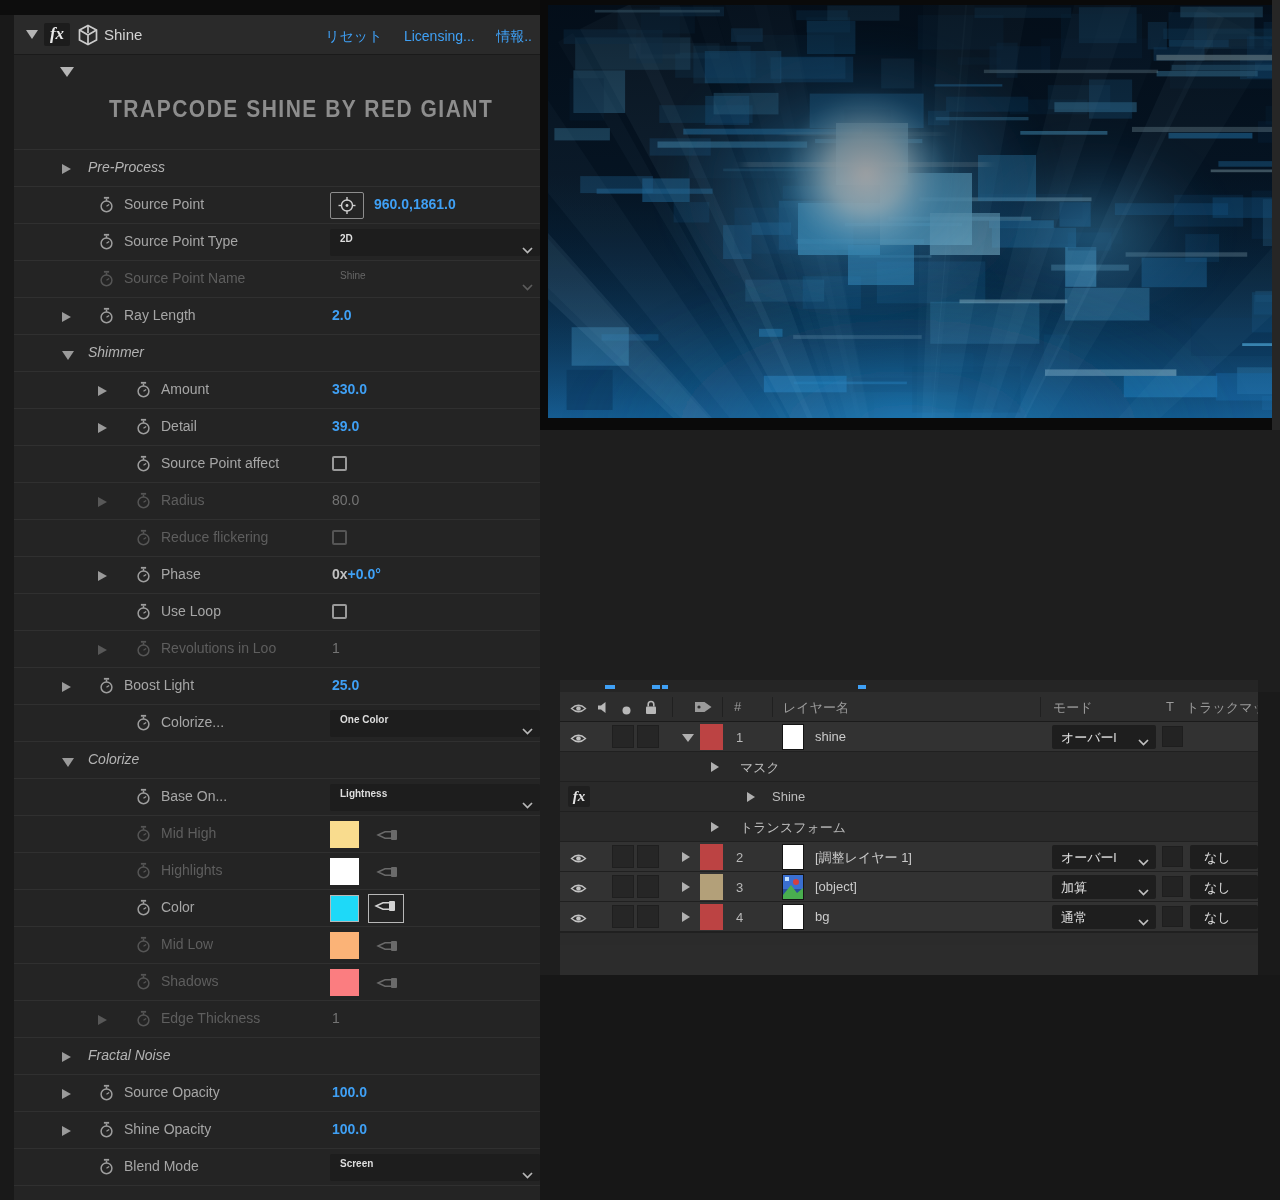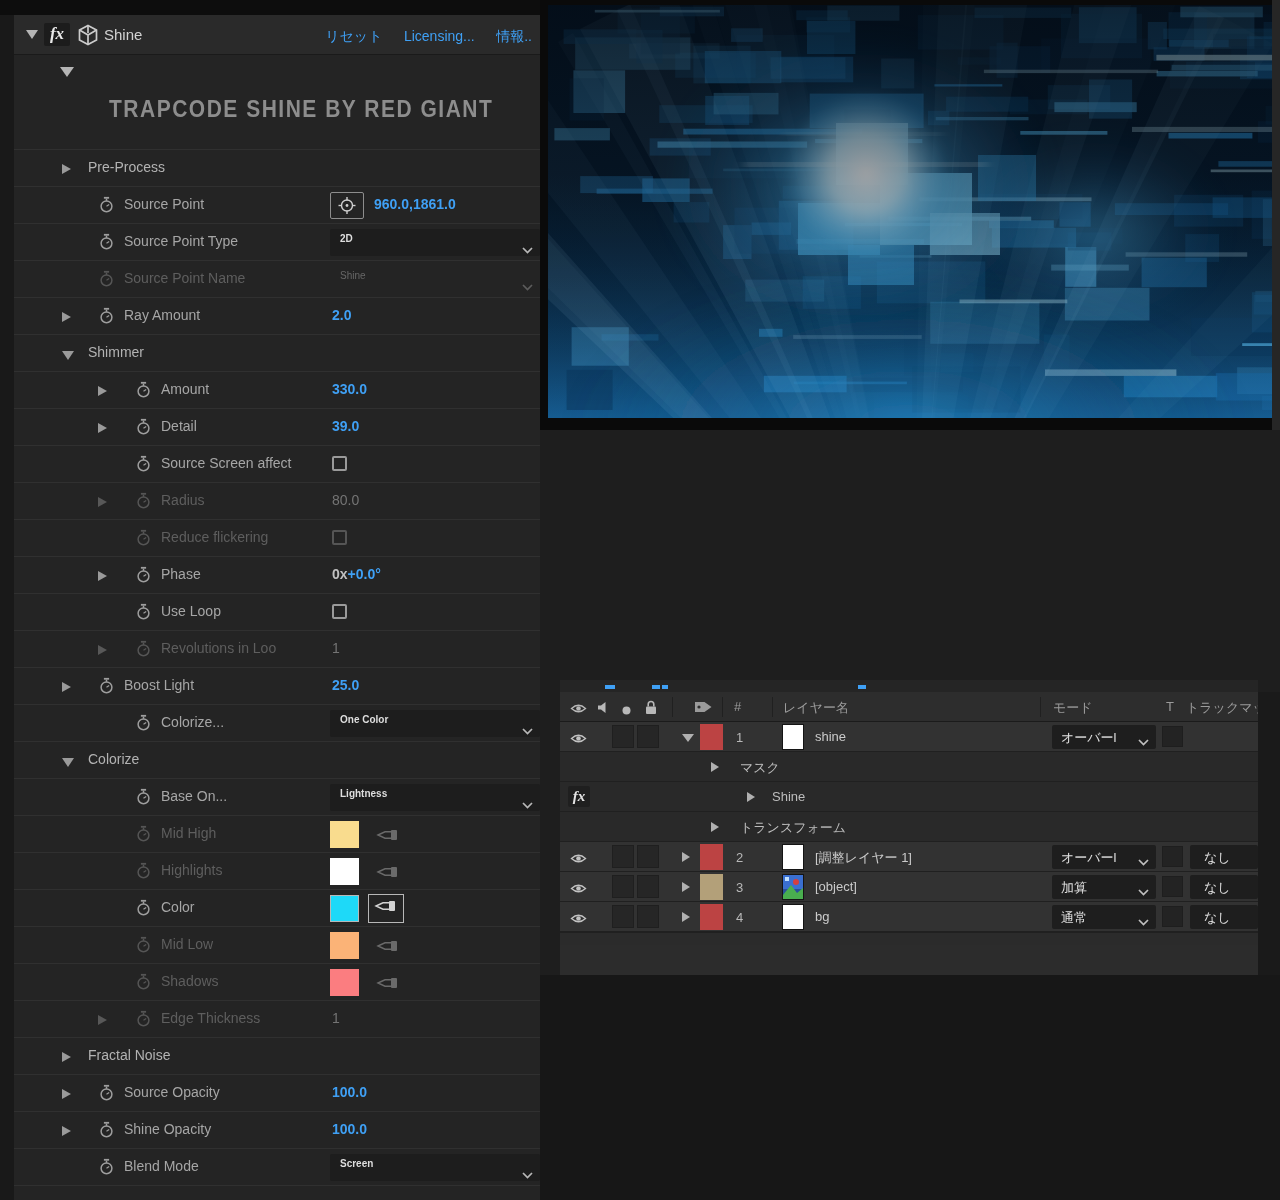--- a/index.html
+++ b/index.html
@@ -36,21 +36,21 @@
     letter-spacing:1.5px; color:#8d8d8d; transform:scaleY(1.12); transform-origin:left top; }
 
   #ep-rows .erow { position:relative; height:37px; border-top:1px solid #303030; }
   .erow .arr { position:absolute; top:14px; width:0; height:0; }
   .arr.right { border-top:5.5px solid transparent; border-bottom:5.5px solid transparent; border-left:9px solid #9a9a9a; }
   .arr.down  { top:16px; border-left:6.5px solid transparent; border-right:6.5px solid transparent; border-top:9px solid #9a9a9a; }
   .arr.dis.right { border-left-color:#585858; }
   .erow .sw { position:absolute; top:9px; color:#9e9e9e; }
   .erow .sw.dis { color:#555; }
   .elabel { position:absolute; top:9px; font-size:14px; color:#a6a6a6; white-space:nowrap; }
-  .elabel.grp { color:#b3b3b3; }
+  .elabel.grp { color:#b3b3b3;font-style:italic; }
   .elabel.dis { color:#5e5e5e; }
   .eval-num { position:absolute; left:318px; top:9px; font-size:14px; font-weight:bold; color:#3fa0f5; }
   .eval-num.dis { color:#747474; font-weight:normal; }
   .eval-angle { position:absolute; left:318px; top:9px; font-size:14px; font-weight:bold; }
   .eval-angle .ax { color:#c0c0c0; }
   .eval-angle .adeg { color:#3fa0f5; }
   .dropdown { position:absolute; left:316px; top:5px; width:210px; height:27px; background:#1d1d1d; border-radius:2px; }
   .dropdown .dtext { position:absolute; left:10px; top:4px; font-size:10px; font-weight:bold; color:#dedede; }
   .dropdown.dis { background:transparent; }
   .dropdown.dis .dtext { color:#676767; font-weight:normal; }
@@ -394,21 +394,21 @@
           </span>
         </div>
         <div class="erow">
           <span class="arr right " style="left:48px"></span>
           <span class="sw " style="left:84px"><svg width="17" height="18" viewBox="0 0 17 18">
   <circle cx="8.5" cy="10.3" r="5.4" fill="none" stroke="currentColor" stroke-width="1.5"></circle>
   <line x1="8.5" y1="4.9" x2="8.5" y2="2.6" stroke="currentColor" stroke-width="1.5"></line>
   <line x1="5.9" y1="1.8" x2="11.1" y2="1.8" stroke="currentColor" stroke-width="1.8"></line>
   <line x1="8.5" y1="10.3" x2="11.2" y2="8.6" stroke="currentColor" stroke-width="1.2"></line>
             </svg></span>
-          <span class="elabel " style="left:110px">Ray Amount</span>
+          <span class="elabel " style="left:110px">Ray Length</span>
           <span class="eval-num ">2.0</span>
         </div>
         <div class="erow">
           <span class="arr down" style="left:48px"></span>
           <span class="elabel grp" style="left:74px">Shimmer</span>
         </div>
         <div class="erow">
           <span class="arr right " style="left:84px"></span>
           <span class="sw " style="left:121px"><svg width="17" height="18" viewBox="0 0 17 18">
   <circle cx="8.5" cy="10.3" r="5.4" fill="none" stroke="currentColor" stroke-width="1.5"></circle>
@@ -430,21 +430,21 @@
           <span class="elabel " style="left:147px">Detail</span>
           <span class="eval-num ">39.0</span>
         </div>
         <div class="erow">
           <span class="sw " style="left:121px"><svg width="17" height="18" viewBox="0 0 17 18">
   <circle cx="8.5" cy="10.3" r="5.4" fill="none" stroke="currentColor" stroke-width="1.5"></circle>
   <line x1="8.5" y1="4.9" x2="8.5" y2="2.6" stroke="currentColor" stroke-width="1.5"></line>
   <line x1="5.9" y1="1.8" x2="11.1" y2="1.8" stroke="currentColor" stroke-width="1.8"></line>
   <line x1="8.5" y1="10.3" x2="11.2" y2="8.6" stroke="currentColor" stroke-width="1.2"></line>
             </svg></span>
-          <span class="elabel " style="left:147px">Source Screen affect</span>
+          <span class="elabel " style="left:147px">Source Point affect</span>
           <span class="cbx "></span>
         </div>
         <div class="erow">
           <span class="arr right dis" style="left:84px"></span>
           <span class="sw dis" style="left:121px"><svg width="17" height="18" viewBox="0 0 17 18">
   <circle cx="8.5" cy="10.3" r="5.4" fill="none" stroke="currentColor" stroke-width="1.5"></circle>
   <line x1="8.5" y1="4.9" x2="8.5" y2="2.6" stroke="currentColor" stroke-width="1.5"></line>
   <line x1="5.9" y1="1.8" x2="11.1" y2="1.8" stroke="currentColor" stroke-width="1.8"></line>
   <line x1="8.5" y1="10.3" x2="11.2" y2="8.6" stroke="currentColor" stroke-width="1.2"></line>
             </svg></span>

